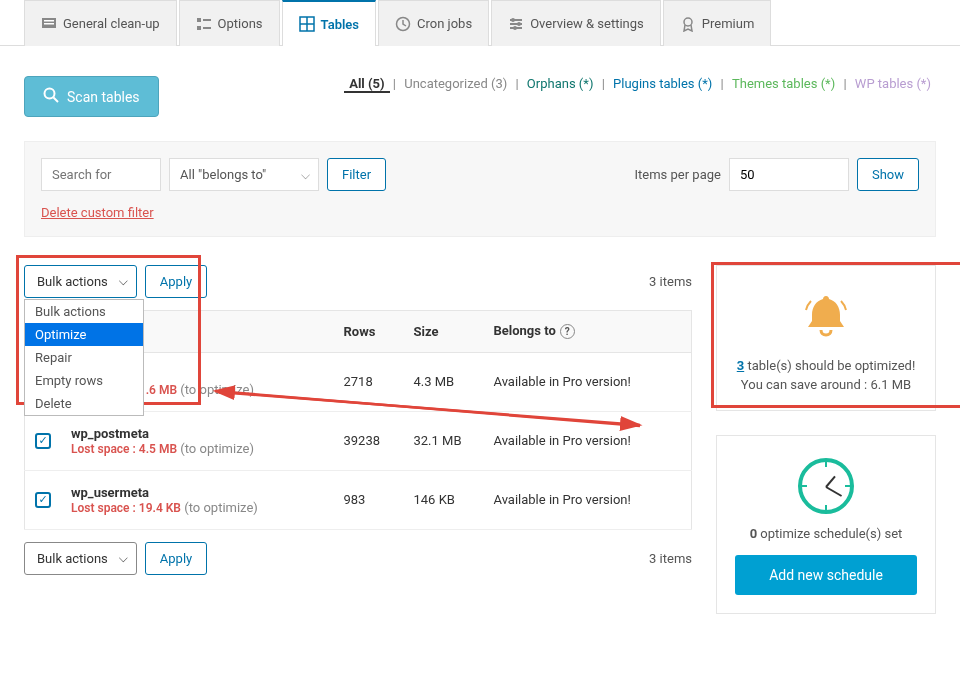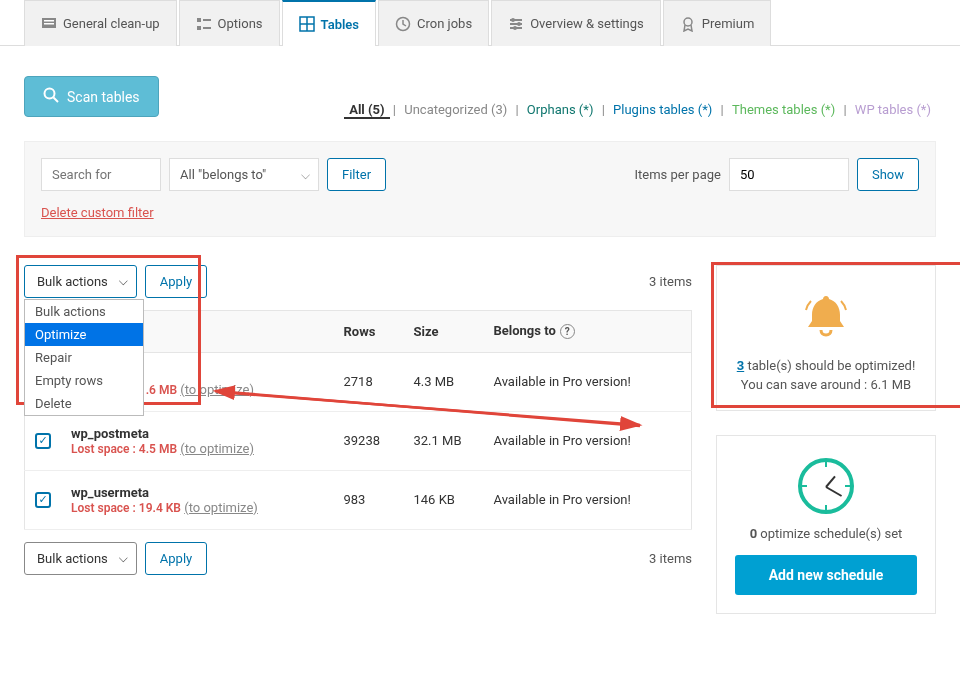--- a/index.html
+++ b/index.html
@@ -2,21 +2,21 @@
 <html><head>
 <meta charset="utf-8">
 <style>
 * { box-sizing: border-box; margin: 0; padding: 0; font-family: -apple-system, "Segoe UI", Roboto, Arial, sans-serif; }
 body { background: #fff; font-size: 13px; color: #555; width: 960px; }
 .tabs { display: flex; background: #fff; border-bottom: 1px solid #ddd; padding: 0 24px; gap: 2px; }
 .tab { display: inline-flex; align-items: center; gap: 6px; padding: 14px 16px; background: #f1f1f1; color: #555; border: 1px solid #ddd; border-bottom: none; margin-bottom: -1px; cursor: pointer; font-size: 13px; }
 .tab.active { background: #fff; color: #0073aa; font-weight: 600; border-top: 2px solid #0073aa; }
 .tab .icon { width: 16px; height: 16px; display: inline-flex; align-items: center; justify-content: center; }
 .content { padding: 30px 24px; background: #fff; position: relative; }
-.top-row { display: flex; justify-content: space-between; align-items: flex-end; margin-bottom: 24px; }
+.top-row { display: flex; justify-content: space-between; align-items: flex-start; margin-bottom: 24px; }
 .scan-btn { display: inline-flex; align-items: center; gap: 8px; background: #4db6d2; border: 1px solid #3a9bb5; color: #fff; padding: 10px 18px; border-radius: 4px; font-size: 14px; cursor: pointer; opacity: 0.9; }
 .cat-links { font-size: 13px; color: #888; }
 .cat-links a { text-decoration: none; padding: 0 5px; }
 .cat-links .active { color: #333; font-weight: 700; border-bottom: 2px solid #333; }
 .cat-links .uncat { color: #888; }
 .cat-links .orphans { color: #0f766e; }
 .cat-links .plugins { color: #0073aa; }
 .cat-links .themes { color: #5cb85c; }
 .cat-links .wp { color: #b89dd1; }
 .filter-bar { background: #f7f7f7; border: 1px solid #eee; padding: 16px; margin-bottom: 28px; }
@@ -35,39 +35,39 @@
 .bulk-dd { border: 1px solid #0073aa; background: #fff; padding: 8px 28px 8px 12px; font-size: 13px; color: #333; position: relative; cursor: pointer; border-radius: 3px; }
 .bulk-dd::after { content: "⌵"; position: absolute; right: 8px; color: #333; font-size: 12px; }
 .dd-list { position: absolute; top: 34px; left: 0; width: 120px; background: #fff; border: 1px solid #bbb; z-index: 5; }
 .dd-list .dd-item { padding: 4px 10px; font-size: 13px; cursor: pointer; }
 .dd-list .dd-item.sel { background: #0073e6; color: #fff; }
 .items-count { margin-left: auto; font-size: 13px; color: #555; }
 table.data { width: 100%; border-collapse: collapse; border: 1px solid #e5e5e5; }
 table.data th { text-align: left; background: #f9f9f9; padding: 12px 10px; font-size: 13px; font-weight: 700; color: #333; border-bottom: 1px solid #e5e5e5; }
 table.data td { padding: 14px 10px; font-size: 13px; color: #333; border-bottom: 1px solid #eee; vertical-align: middle; }
 table.data td .lost { color: #d9534f; font-weight: 600; font-size: 12px; }
-table.data td .toopt { color: #888; font-weight: 400; text-decoration: underline; }
+table.data td .toopt { color: #888; font-weight: 400; }
 .chk { width: 16px; height: 16px; border: 2px solid #0073aa; border-radius: 3px; display: inline-flex; align-items: center; justify-content: center; color: #0073aa; font-size: 11px; cursor: pointer; }
 .info-q { display:inline-flex; width: 15px; height: 15px; border: 1px solid #888; border-radius: 50%; align-items: center; justify-content: center; font-size: 10px; color: #555; margin-left: 4px;}
 .note-box { border: 3px solid #e0453a; padding: 6px; position: absolute; z-index: 4; pointer-events: none; }
 .note1 { top: -10px; left: -8px; width: 185px; height: 150px; }
 .note2 { top: -4px; left: -6px; width: 270px; height: 146px; }
 .side-card { border: 1px solid #e5e5e5; padding: 18px; text-align: center; margin-bottom: 24px; font-size: 13px; color: #555; position: relative; }
 .bell-wrap { position: relative; width: 56px; height: 56px; margin: 6px auto 12px; }
 .side-card .ul3 { color: #0073aa; text-decoration: underline; font-weight: 700; }
 .clock { width: 56px; height: 56px; border: 4px solid #1abc9c; border-radius: 50%; position: relative; margin: 4px auto 12px; }
 .clock::before, .clock::after { content: ""; position: absolute; background: #333; left: 50%; top: 50%; transform-origin: left center; }
 .clock::before { width: 14px; height: 2px; transform: rotate(-50deg); }
 .clock::after  { width: 18px; height: 2px; transform: rotate(30deg); }
 .clock .tick { position: absolute; width: 2px; height: 6px; background: #1abc9c; left: 50%; margin-left: -1px; }
 .clock .t1 { top: -1px; }
 .clock .t2 { bottom: -1px; }
 .clock .t3 { left: -1px; top: 50%; width: 6px; height: 2px; margin: -1px 0 0 0; }
 .clock .t4 { right: -1px; left: auto; top: 50%; width: 6px; height: 2px; margin: -1px 0 0 0; }
-.add-schedule { display: block; width: 100%; background: #00a0d2; color: #fff; border: none; padding: 12px; font-size: 14px; border-radius: 3px; cursor: pointer; font-weight: bold; }
+.add-schedule { display: block; width: 100%; background: #00a0d2; color: #fff; border: none; padding: 12px; font-size: 14px; border-radius: 3px; cursor: pointer; }
 svg.arrow { position: absolute; pointer-events: none; z-index: 20; }
 </style>
 </head>
 <body>
 
 <div class="tabs">
   <div class="tab">
     <span class="icon">
         <svg width="16" height="16" viewBox="0 0 16 16">
           <rect x="1" y="2" width="14" height="10" fill="#888"></rect>

